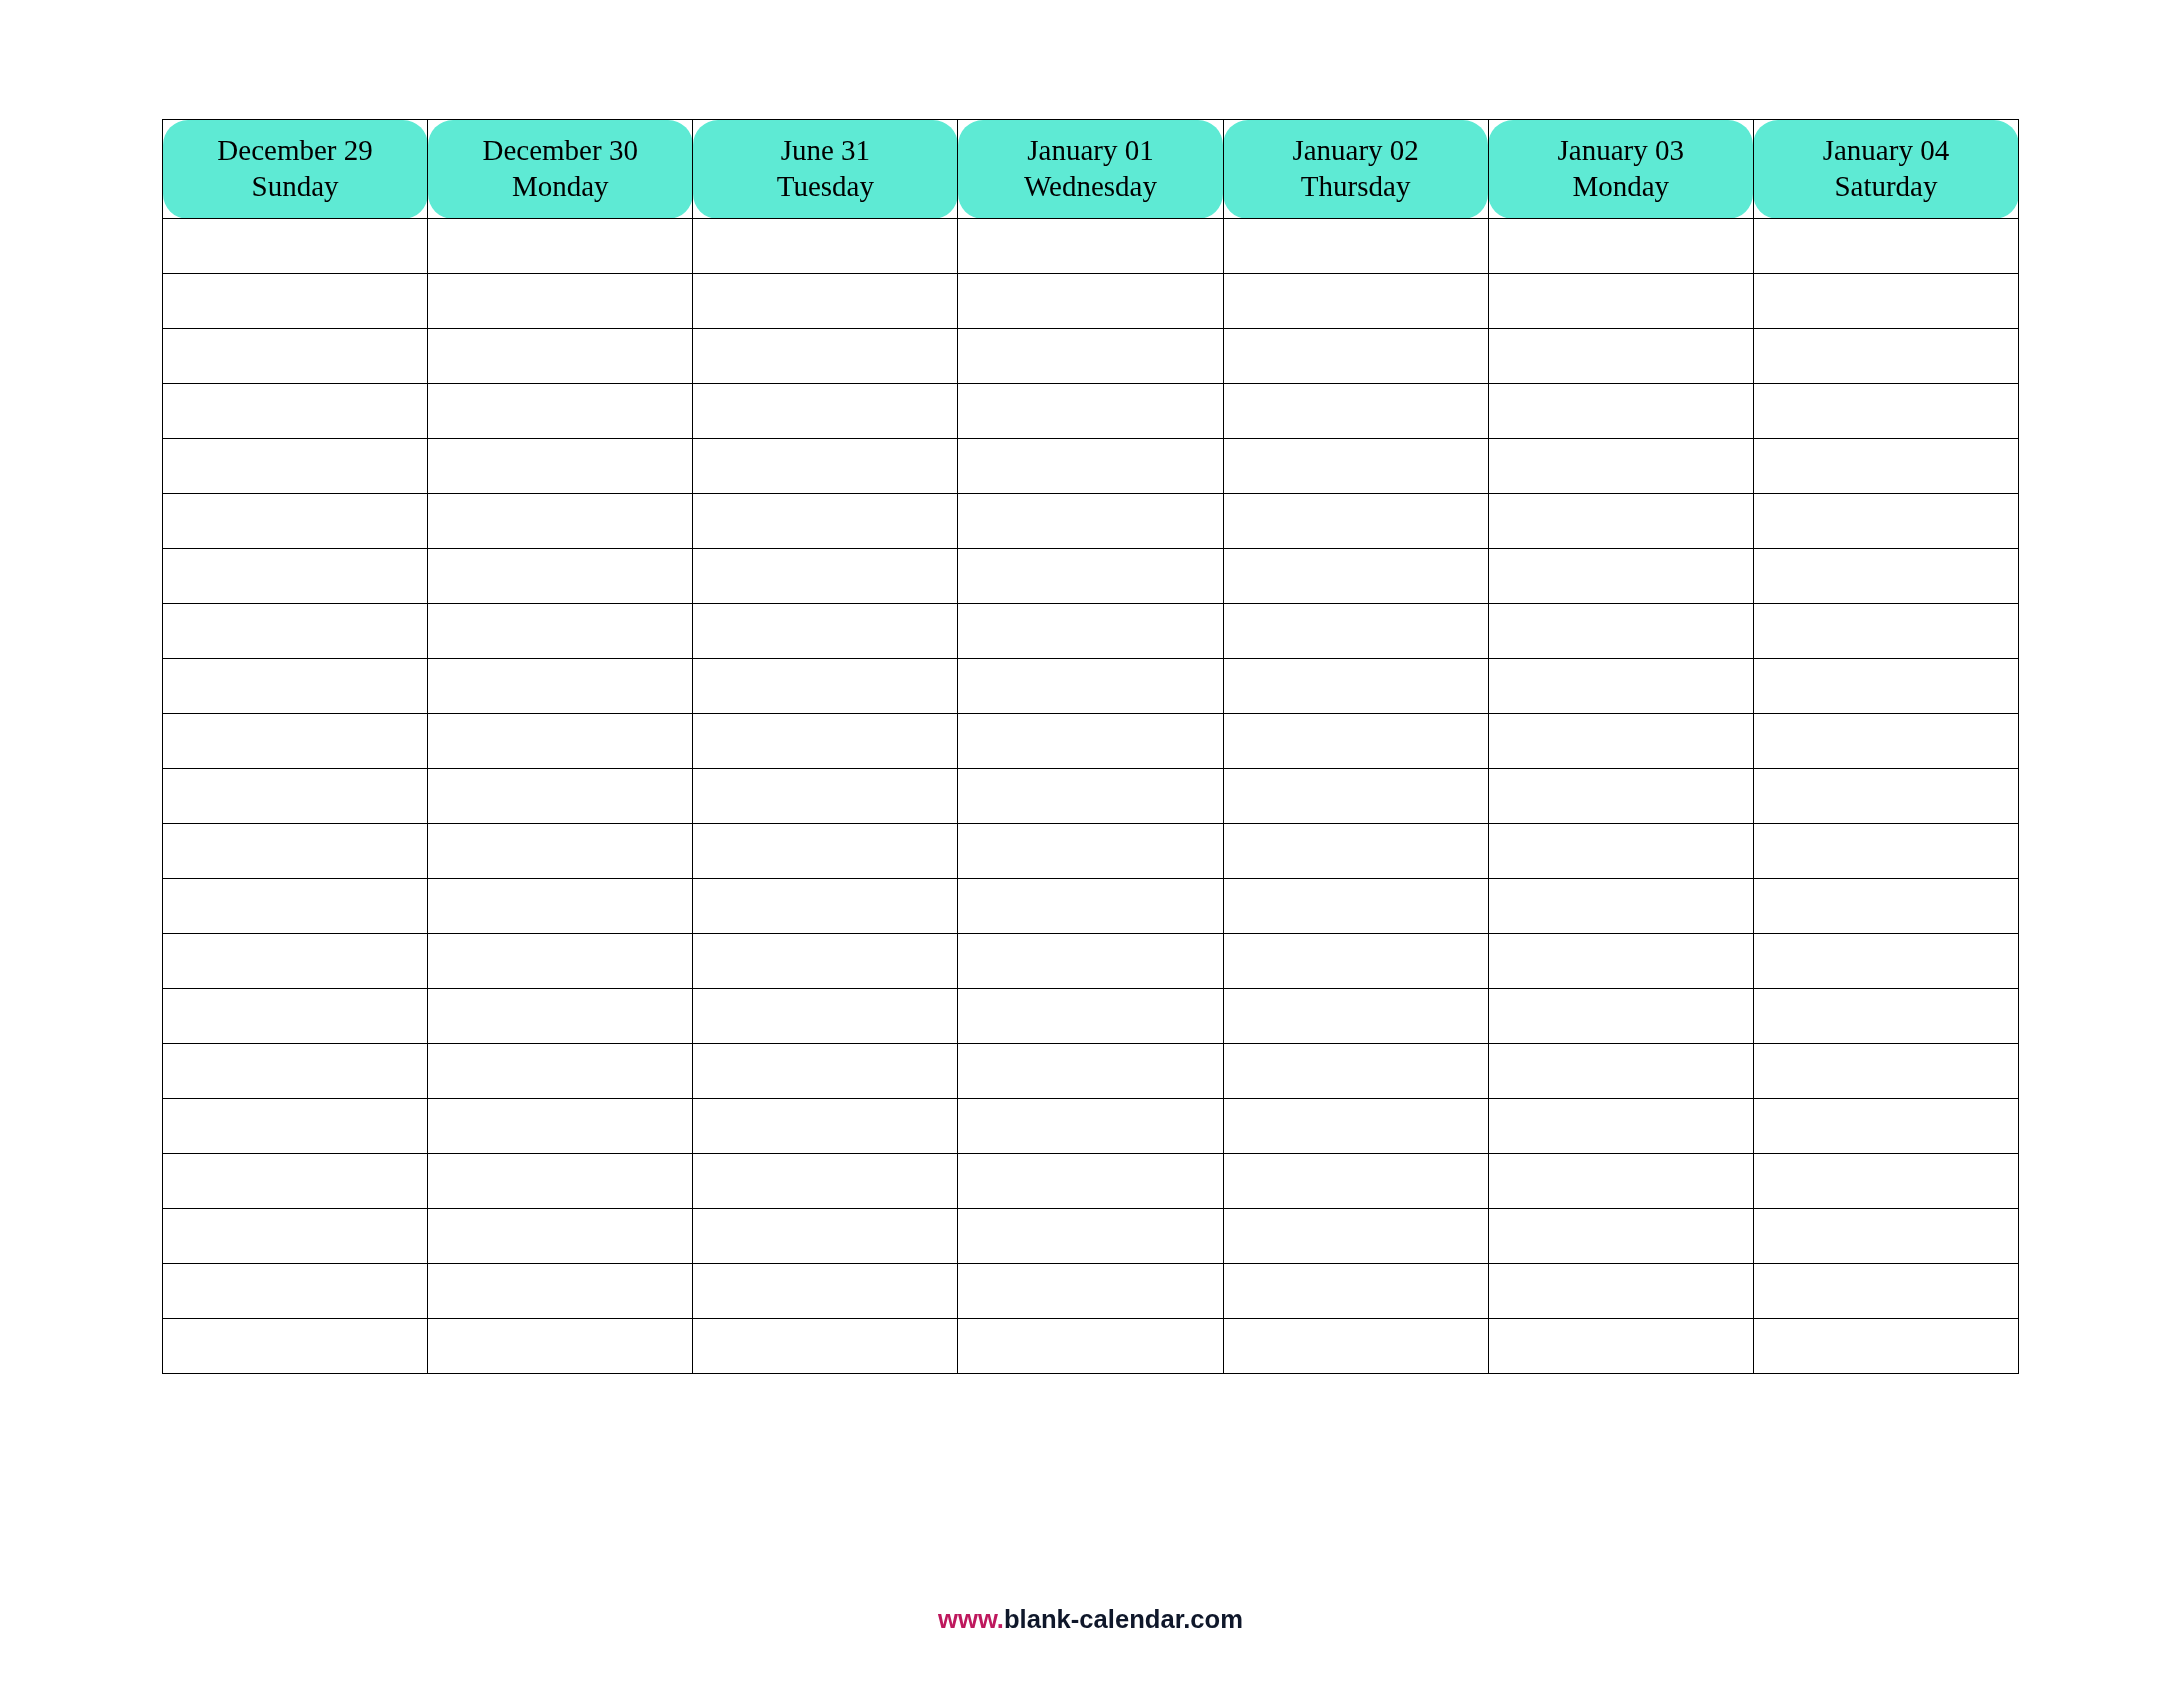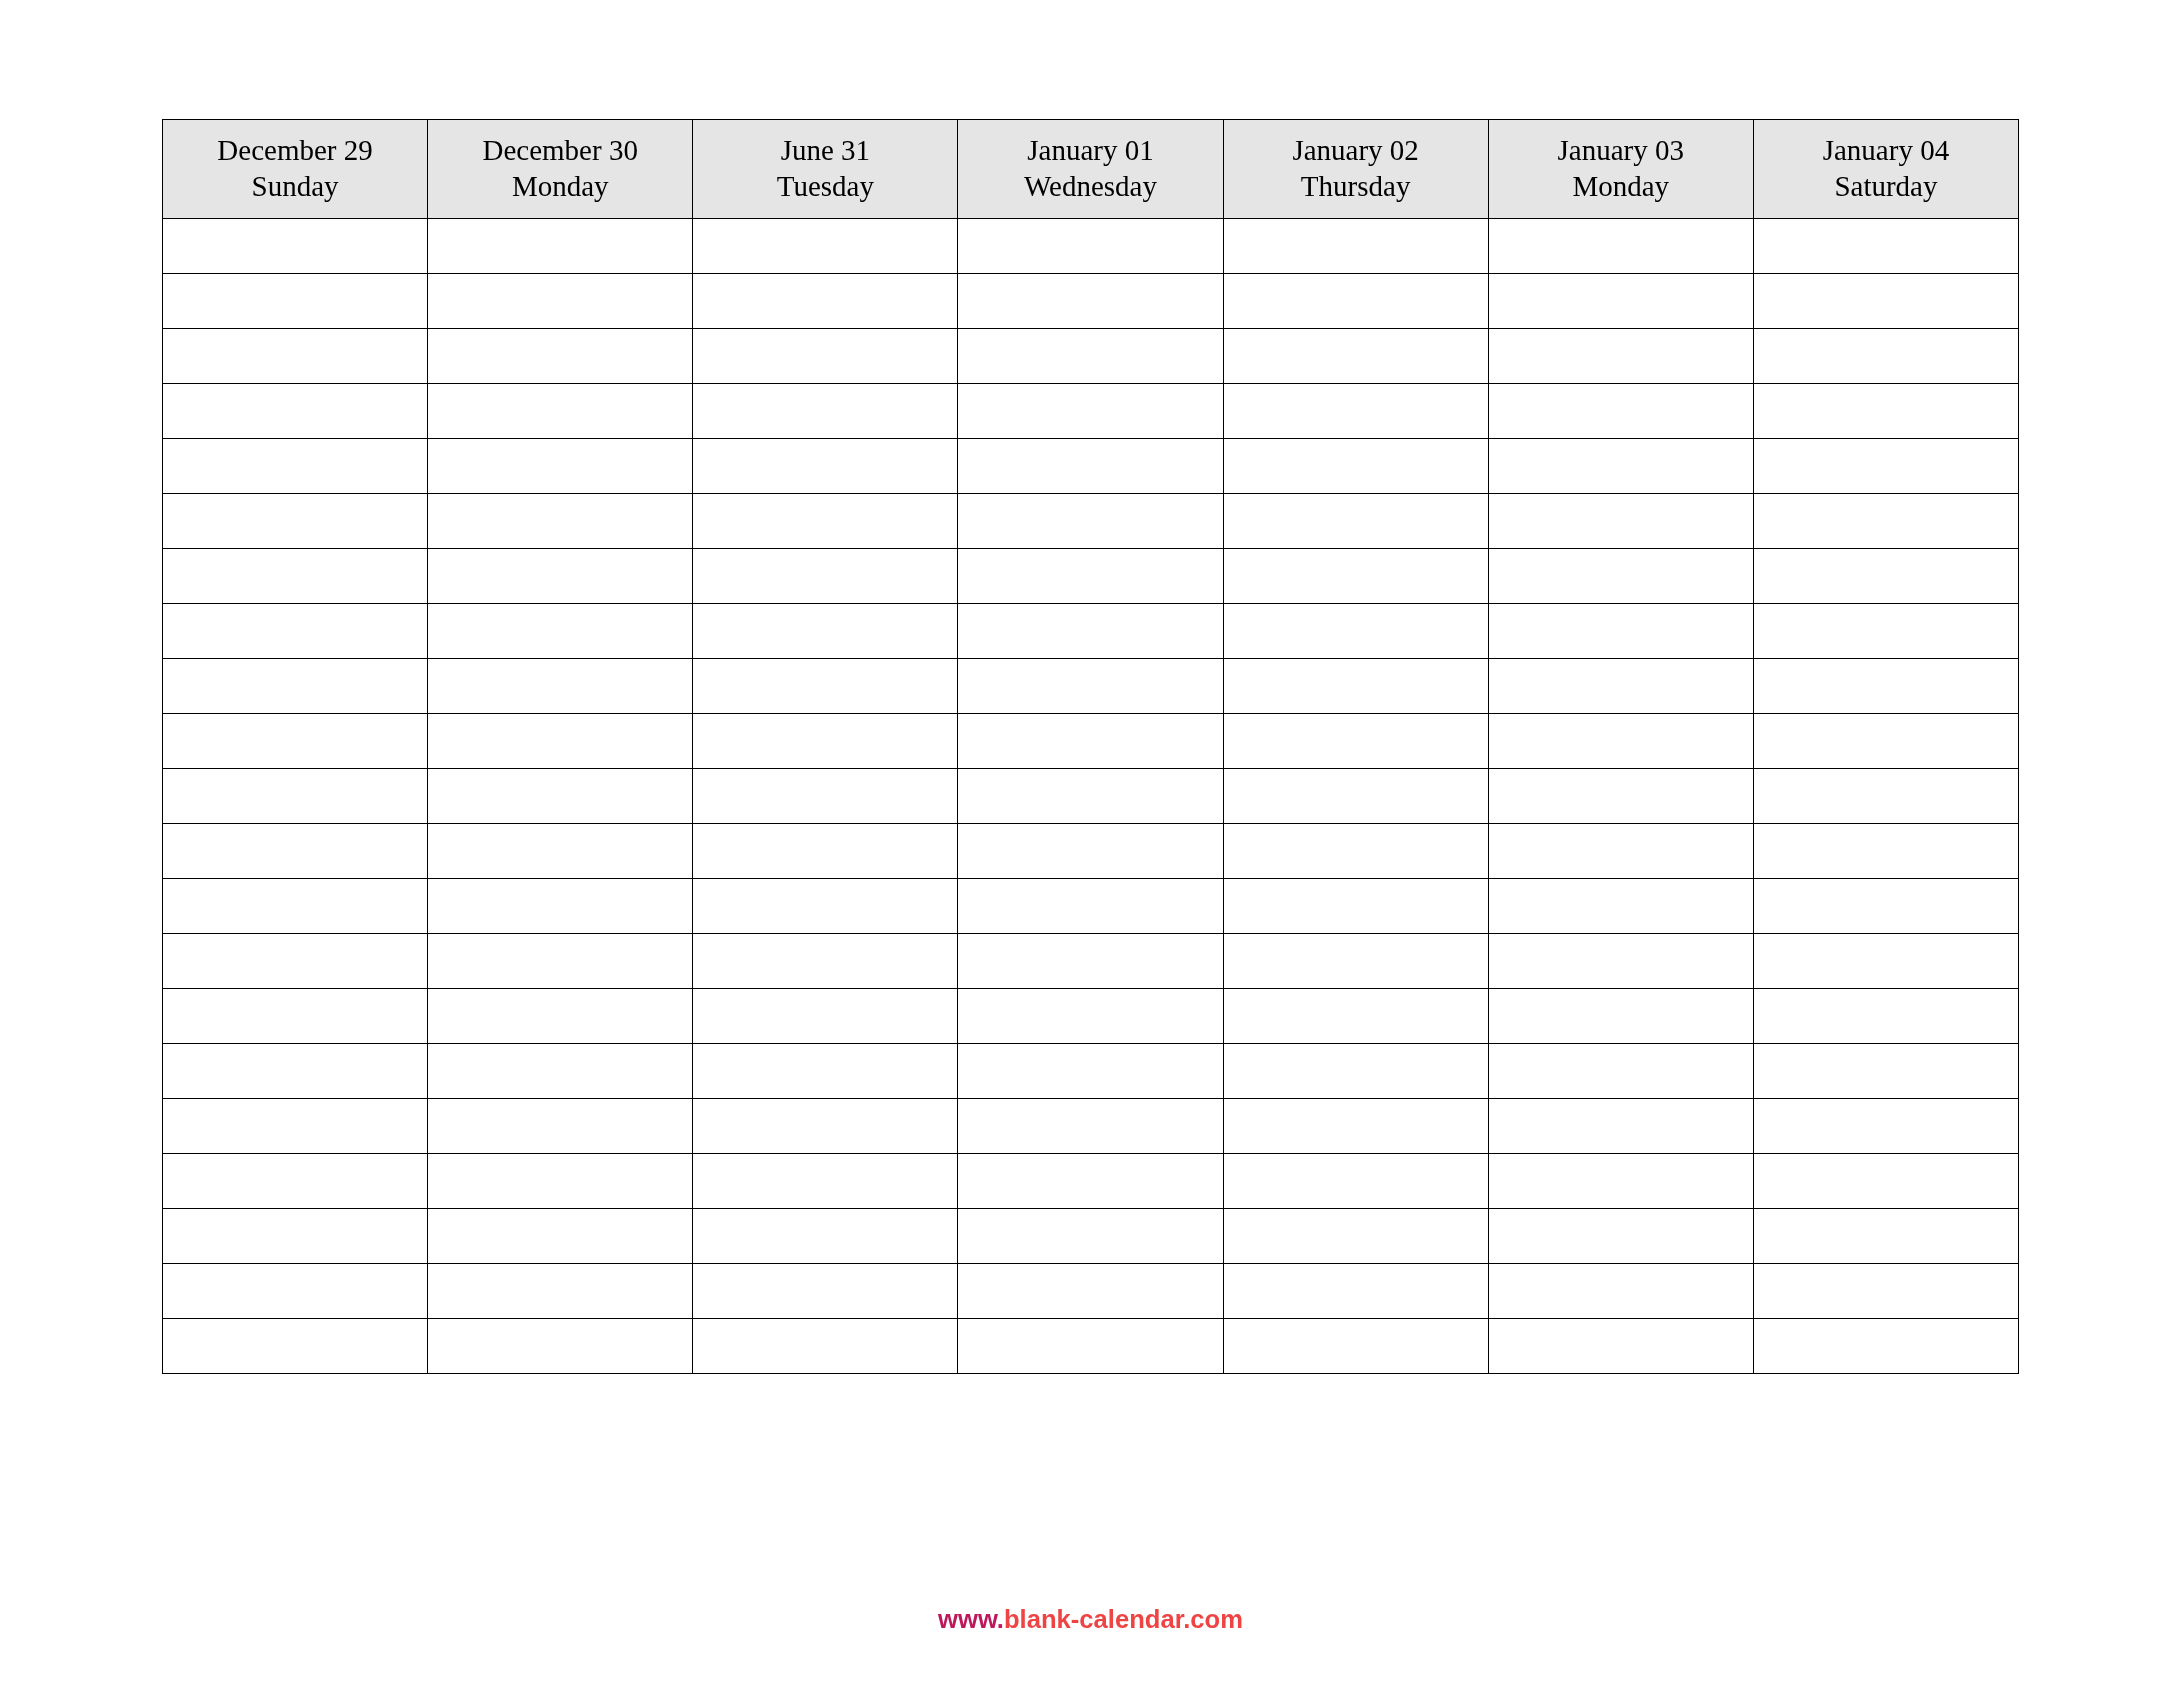--- a/index.html
+++ b/index.html
@@ -25,47 +25,48 @@
     table.calendar {
       width: 100%;
       border-collapse: collapse;
       table-layout: fixed;
     }
     table.calendar th,
     table.calendar td {
       border: 1.7px solid #000;
     }
     table.calendar th {
-      background: #e5e5e5;
+      background: #5eead4;
       font-weight: normal;
       font-size: 29px;
       line-height: 1.25;
       padding: 12px 6.8px 13.6px 6.8px;
       text-align: center;
       vertical-align: middle;
       height: 95px;
+      border-radius: 25px;
     }
     table.calendar th .date-line { display: block; }
     table.calendar th .day-line  { display: block; }
     table.calendar td {
       height: 55px;
       background: #fff;
     }
     .footer-link {
       position: absolute;
       bottom: 51px;
       left: 0;
       width: 100%;
       text-align: center;
       font-family: Arial, Helvetica, sans-serif;
       font-size: 25.6px;
       font-weight: bold;
     }
     .footer-link .www   { color: #be185d; }
-    .footer-link .domain{ color: #ef4444; }
+    .footer-link .domain{ color: #0f172a; }
   </style>
 </head>
 <body>
 
 <div class="page">
 
   <table class="calendar">
     <thead>
       <tr>
         <th>

